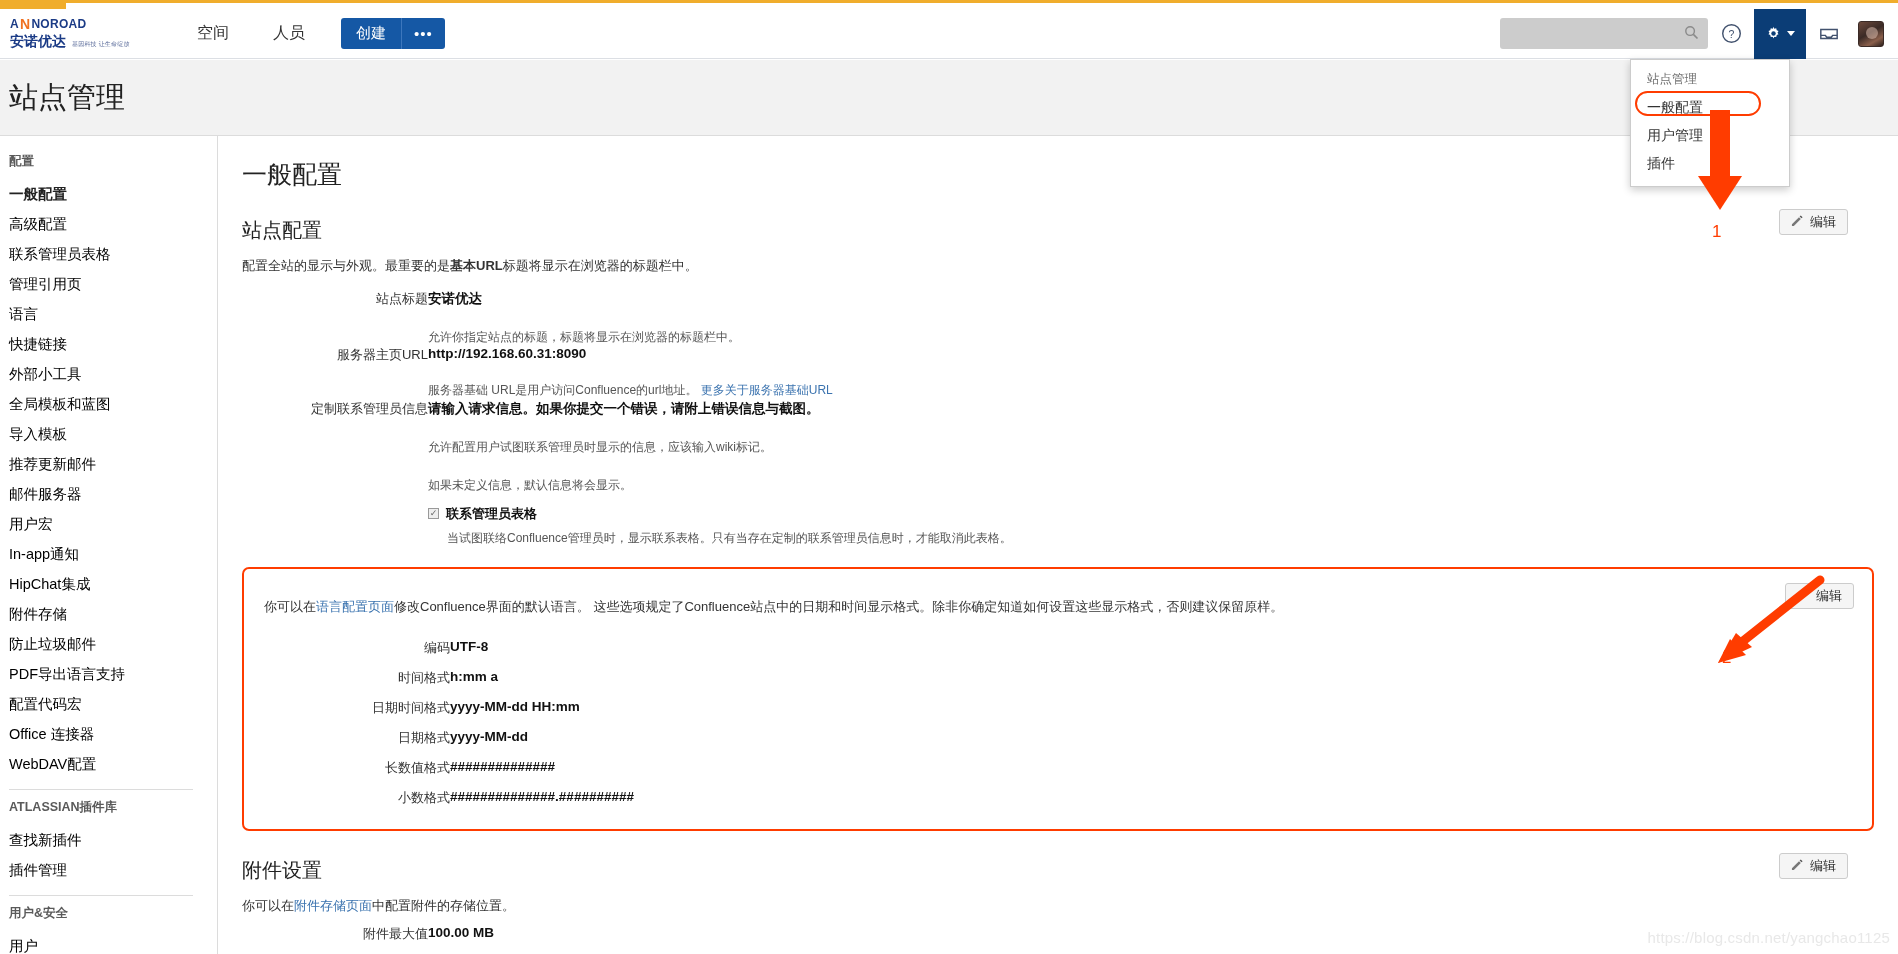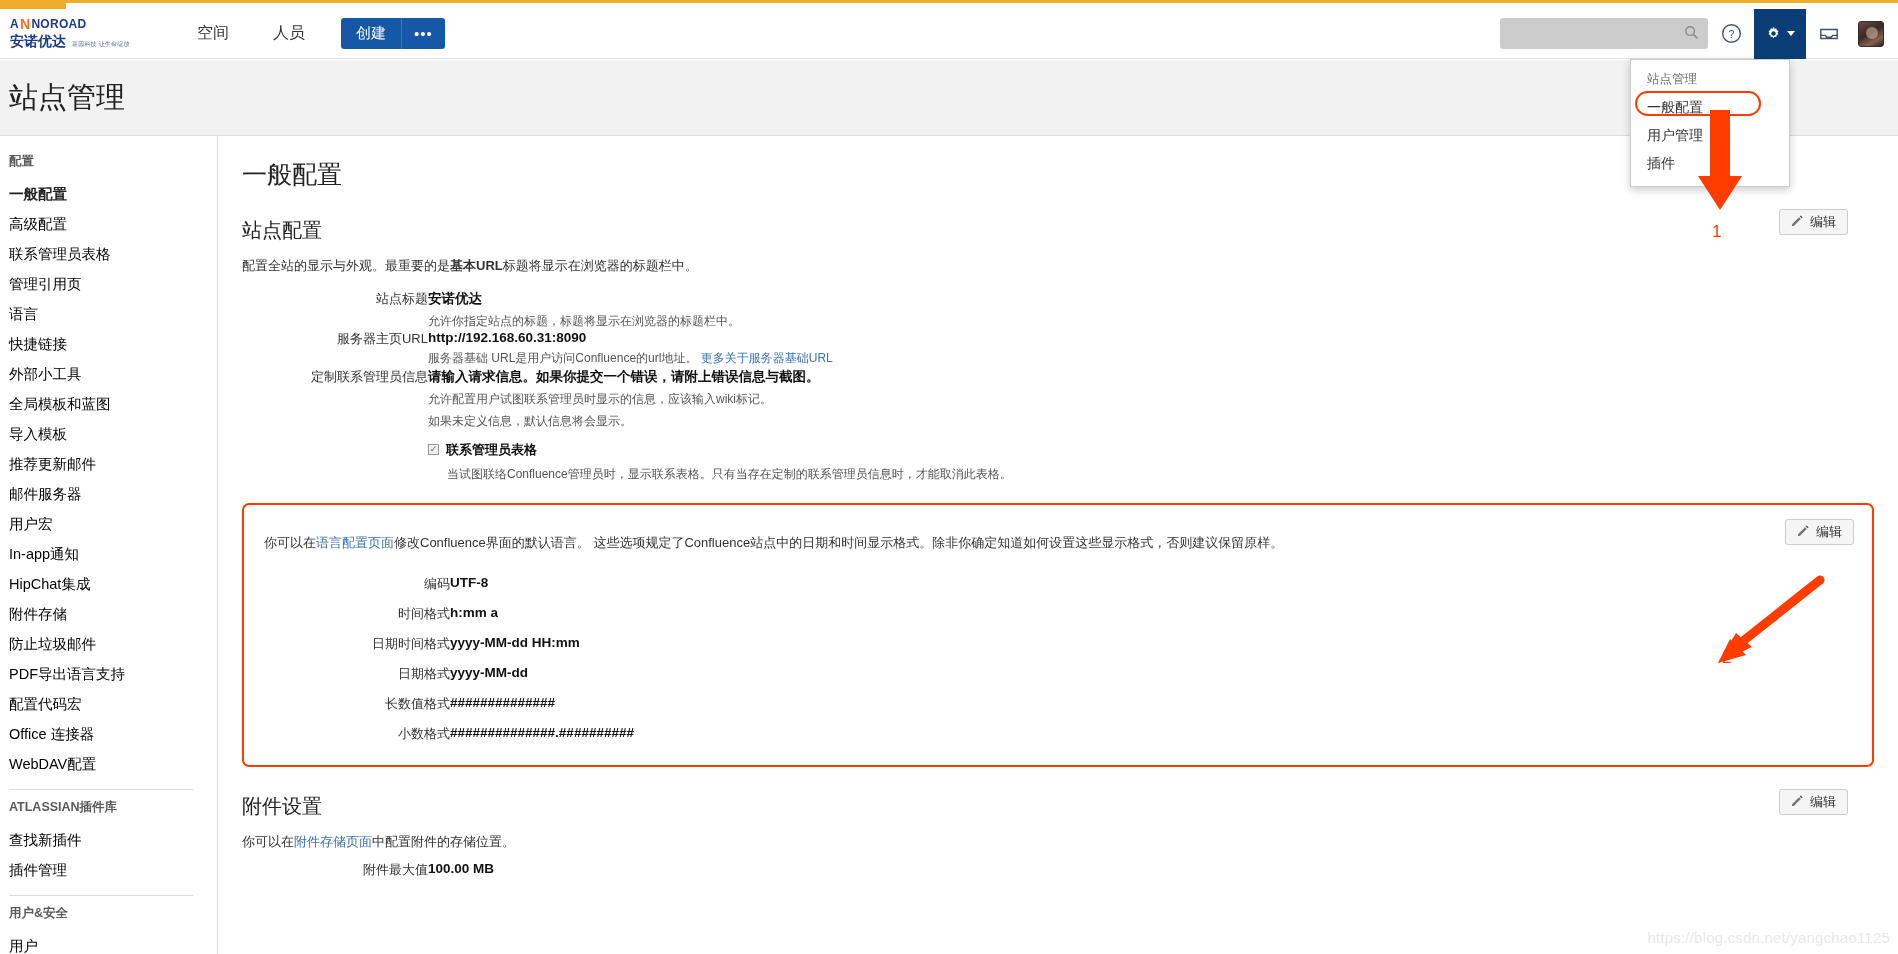--- a/index.html
+++ b/index.html
@@ -118,21 +118,21 @@
   .pencil { display:inline-block; }
 
   table.fields { border-collapse:collapse; margin-top:14px; width:100%; }
   table.fields td { vertical-align:top; padding:0; }
   td.lbl {
     width:186px; text-align:right; padding-right:11px;
     font-size:13px; color:#333; white-space:nowrap; padding-top:3px;
   }
   td.val { font-size:13px; color:#111; }
   td.val .v { font-weight:bold; font-size:13.5px; color:#111; }
-  td.val .hint { font-size:12px; color:#555; margin-top:4px; line-height:1.55; }
+  td.val .hint { font-size:12px; color:#555; margin-top:20px; line-height:1.55; }
   .row-space td { padding-bottom:15px; }
   .cbrow { display:flex; align-items:center; gap:7px; margin-top:10px; }
   .cbox {
     width:11px; height:11px; border:1px solid #999; background:#eee;
     display:inline-flex; align-items:center; justify-content:center;
     font-size:9px; color:#666; line-height:1;
   }
   .cb-label { font-size:13px; color:#111; font-weight:bold; }
 
   

